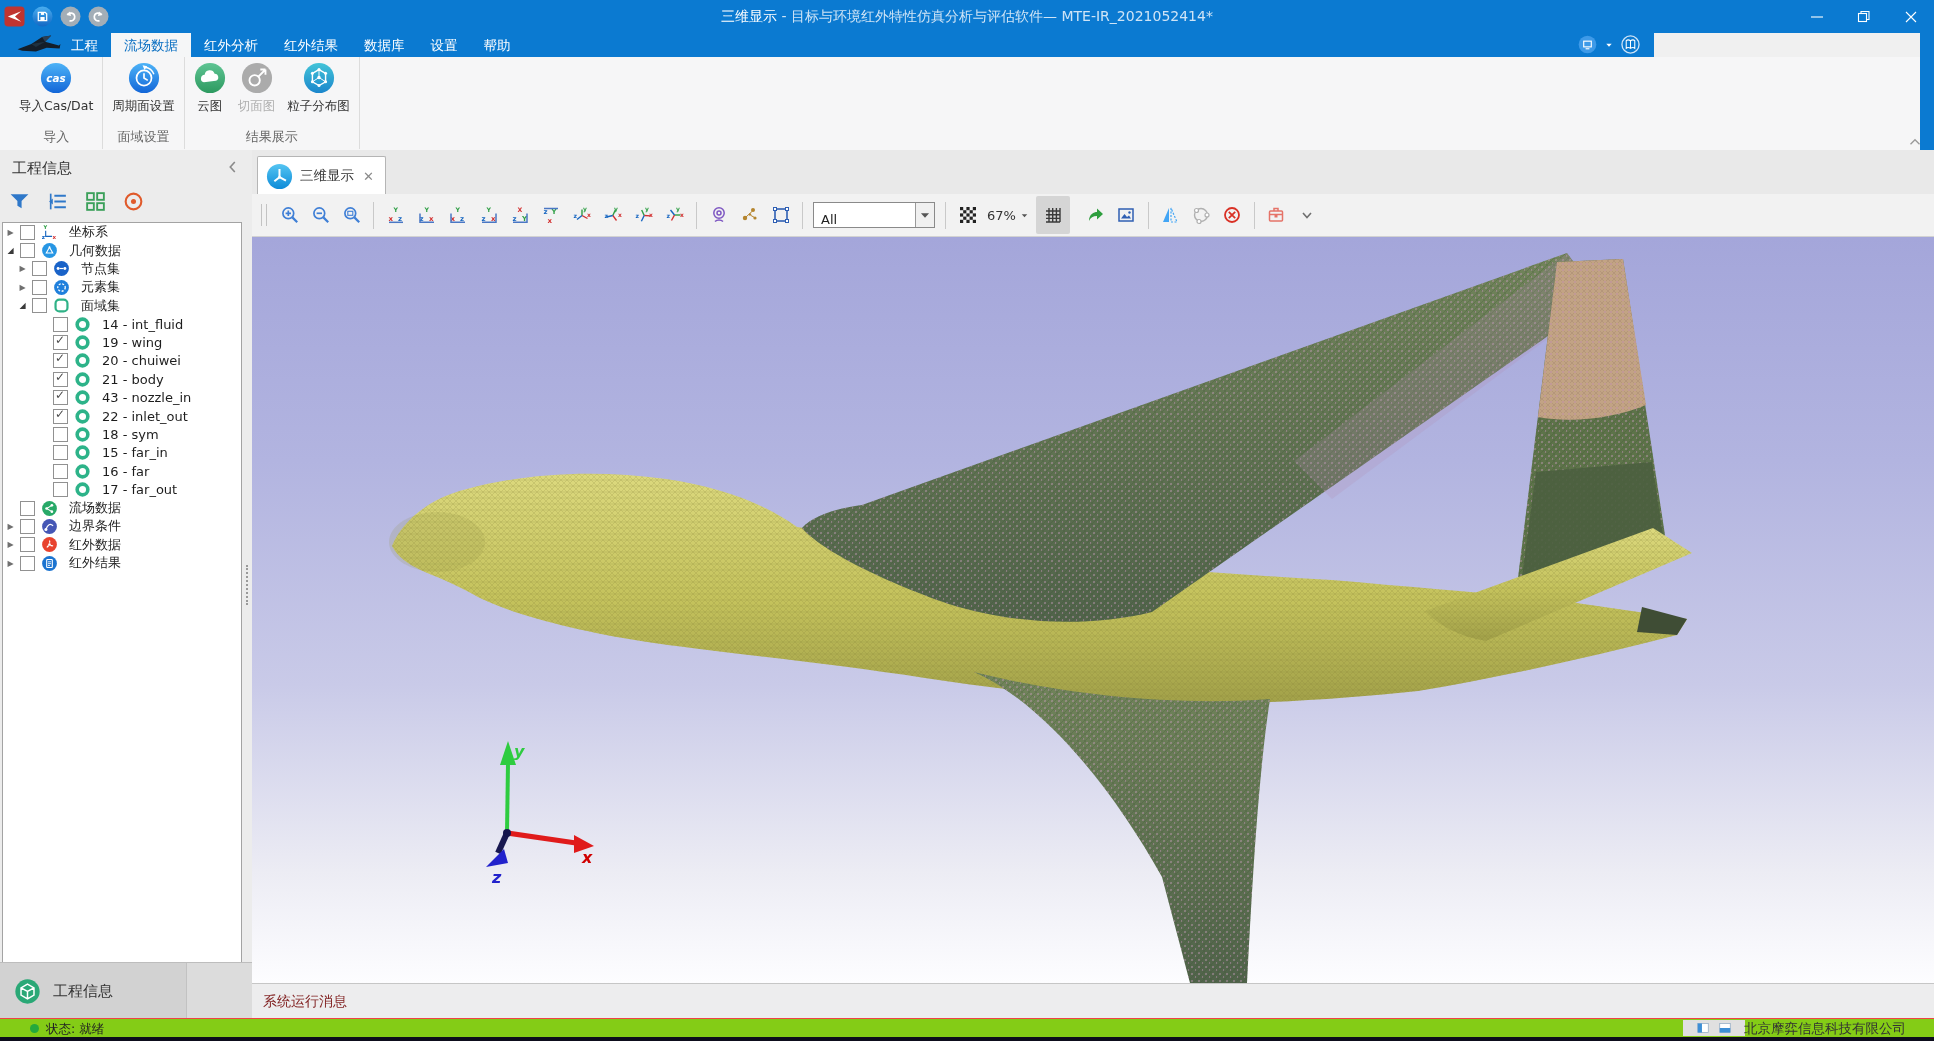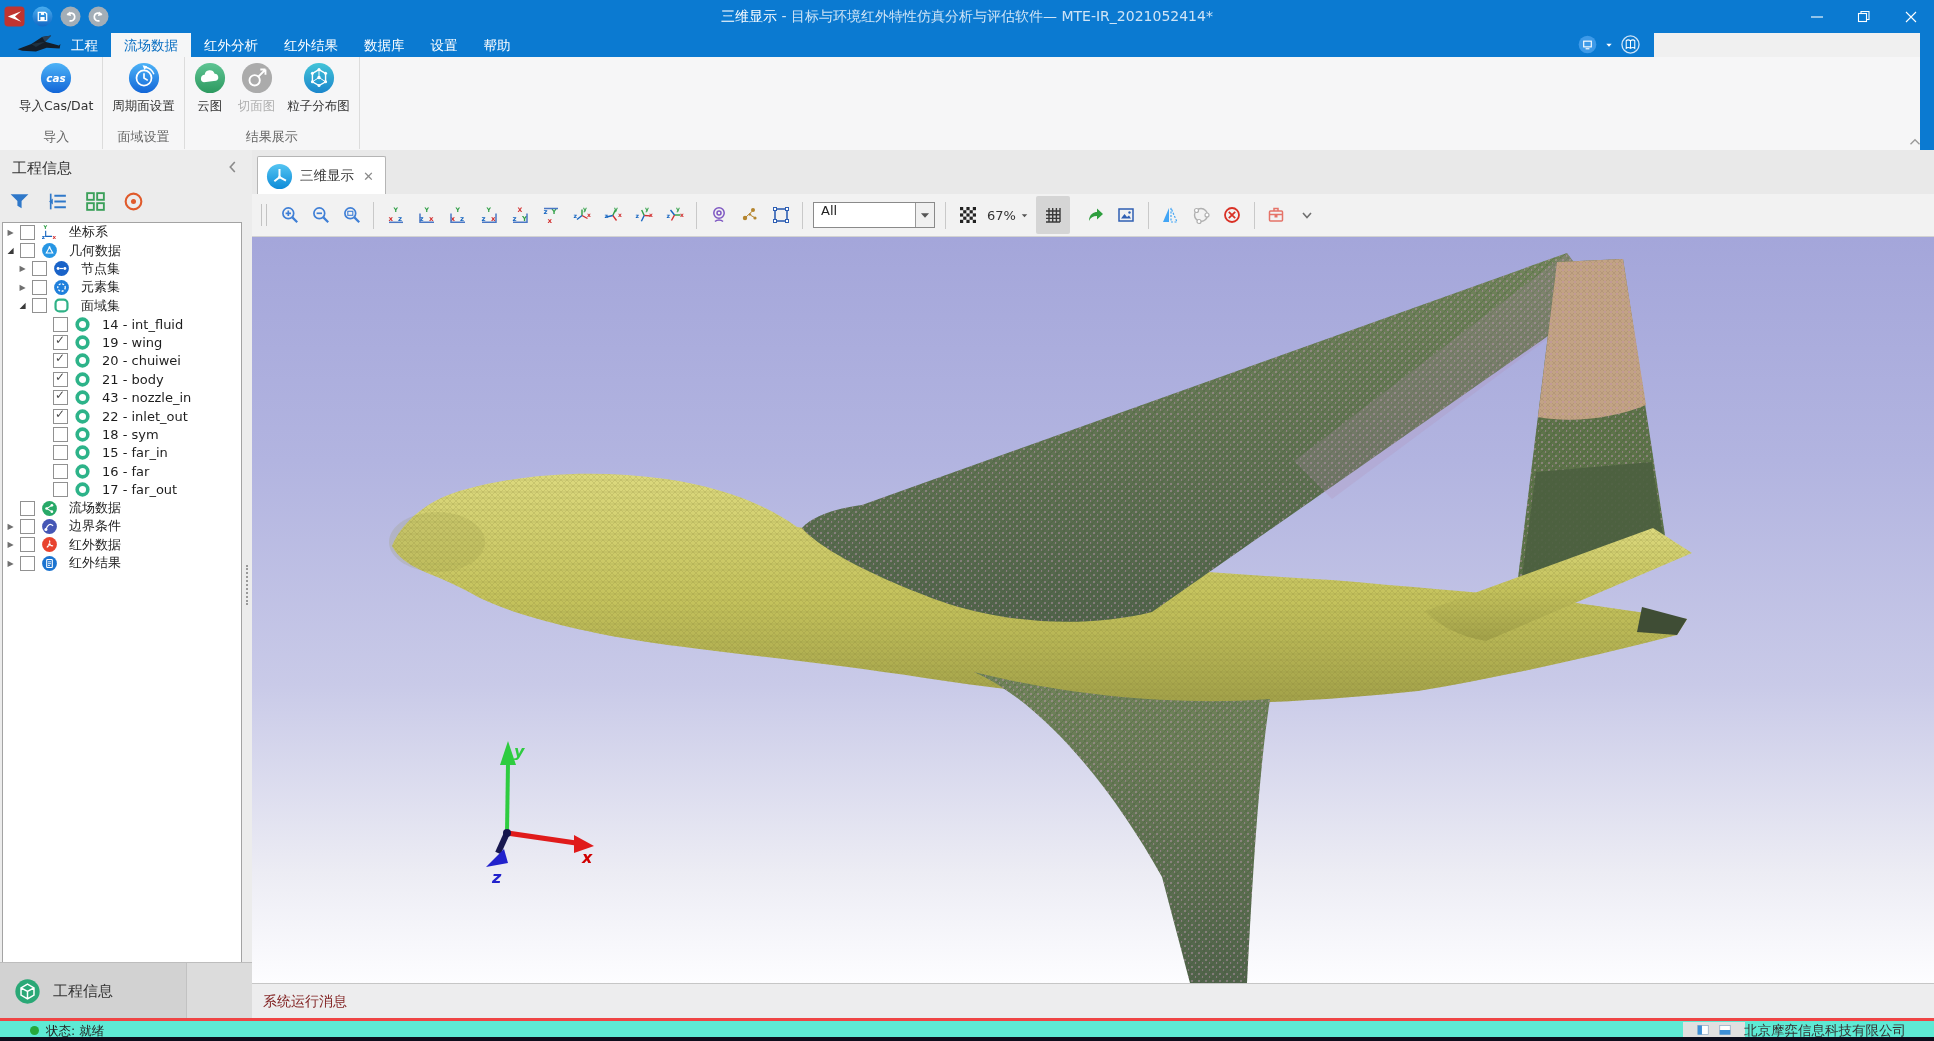--- a/index.html
+++ b/index.html
@@ -66,33 +66,33 @@
   .vtab-label{margin-left:7px;font-size:13.5px;color:#333;}
   .vtab-close{margin-left:9px;color:#8a8a8a;font-size:13px;line-height:13px;}
   
   #vtoolbar{position:absolute;left:252px;top:194px;width:1682px;height:43px;background:#f2f2f2;border-bottom:1px solid #d2d2d2;display:flex;align-items:center;padding-left:8px;box-sizing:border-box;}
   .tbtn{width:27px;height:27px;display:flex;align-items:center;justify-content:center;border-radius:2px;margin:0 2px;flex:none;}
   .tbtn .ic{width:20px;height:20px;}
   .tbtn.active{background:#d5d5d5;width:34px;height:38px;}
   .tsep{width:1px;height:27px;background:#c9c9c9;margin:0 6px;flex:none;}
   .tgap{width:8px;flex:none;}
   .thandle{width:4px;height:22px;border-left:1px solid #c3c3c3;border-right:1px solid #c3c3c3;margin:0 7px 0 1px;flex:none;}
-  .combo{width:120px;height:24px;background:#fff;border:1px solid #8a8a8a;display:flex;align-items:flex-start;margin:0 4px;flex:none;}
+  .combo{width:120px;height:24px;background:#fff;border:1px solid #8a8a8a;display:flex;align-items:flex-end;margin:0 4px;flex:none;}
   .combo-value{flex:1;padding-left:7px;font-size:13px;color:#222;}
   .combo-btn{width:18px;height:100%;background:#f0f0f0;border-left:1px solid #9a9a9a;display:flex;align-items:center;justify-content:center;}
   .zoomctl{display:flex;align-items:center;gap:3px;margin:0 4px;font-size:13px;color:#333;flex:none;}
   .caret-sm{width:11px;height:11px;display:inline-flex;}
   
   #viewport{position:absolute;left:252px;top:237px;width:1682px;height:746px;
     background:linear-gradient(180deg,#a4a6da 0%,#b2b4e0 30%,#c9cae8 60%,#ececf4 85%,#fdfdff 100%);overflow:hidden;}
   #scene{position:absolute;left:0;top:0;}
   
   #msgpanel{position:absolute;left:252px;top:983px;width:1682px;height:35px;background:#ededee;border-top:1px solid #c6c6c6;box-sizing:border-box;}
   #msg-title{position:absolute;left:11px;top:9px;font-size:14px;color:#7f1d1d;}
-  #statusbar{position:absolute;left:0;top:1018px;width:1934px;height:19px;background:#5eead4;border-top:3px solid #ef4444;box-sizing:border-box;}
+  #statusbar{position:absolute;left:0;top:1018px;width:1934px;height:19px;background:#84cc16;border-top:1px solid #ef4444;box-sizing:border-box;}
   #status-dot{position:absolute;left:30px;top:5px;width:9px;height:9px;border-radius:50%;background:#25a93c;}
   #status-label{position:absolute;left:46px;top:2px;font-size:12.5px;color:#222;}
   #status-icons{position:absolute;left:1683px;top:1px;width:62px;height:16px;background:#e0e0e0;display:flex;align-items:center;justify-content:center;gap:8px;}
   #status-icons .ic{width:14px;height:14px;}
   #company{position:absolute;right:28px;top:1px;font-size:13.5px;color:#333;}
   #bottomstrip{position:absolute;left:0;top:1037px;width:1934px;height:4px;background:#0d0d1c;}
 </style>
 </head>
 <body>
 

